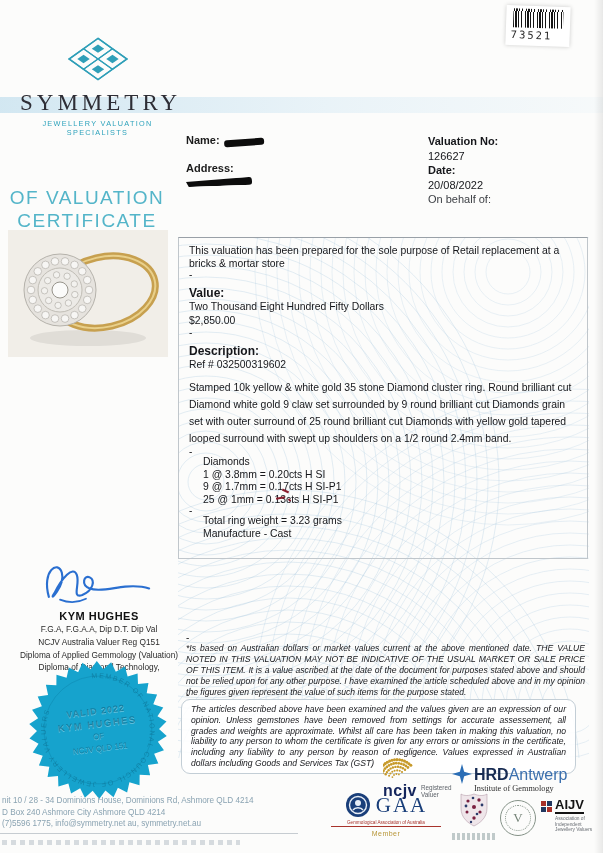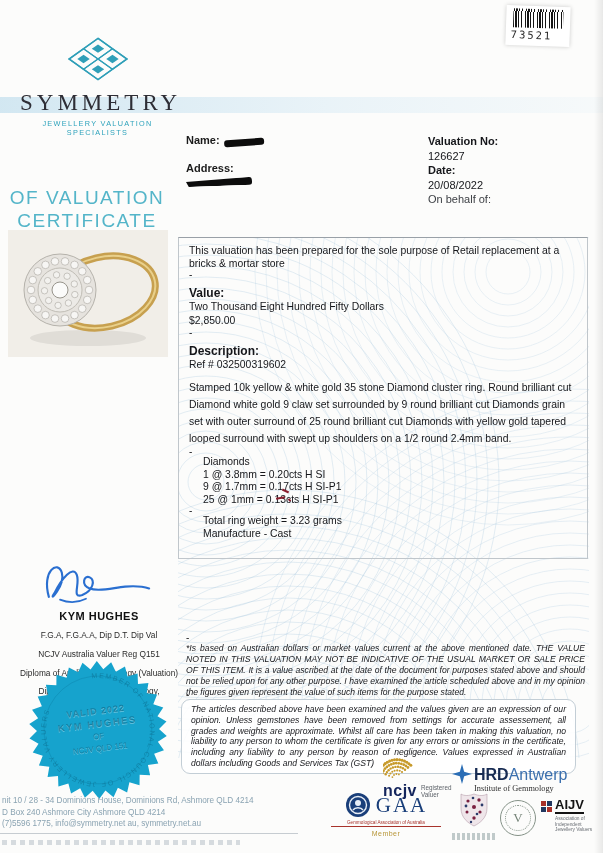--- a/index.html
+++ b/index.html
@@ -54,21 +54,21 @@
   .desc-par{margin-top:8px;line-height:17px;}
   .dline{line-height:12.5px;padding-left:14px;}
   .speck{position:absolute;background:#8a1f2f;}
   .speck1{left:282px;top:490px;width:7px;height:2px;transform:rotate(25deg);}
   .speck2{left:276px;top:497px;width:9px;height:2px;transform:rotate(-10deg);}
   .speck3{left:288px;top:499px;width:3px;height:2px;transform:rotate(50deg);}
 
   
   .sig-block{position:absolute;left:10px;top:556px;width:178px;text-align:center;}
   .sig-name{font-weight:bold;font-size:11px;letter-spacing:.5px;color:#101010;margin-top:-2px;}
-  .sig-cred{font-size:8.3px;color:#2a2a2a;line-height:10.8px;margin-top:8px;}
+  .sig-cred{font-size:8.3px;color:#2a2a2a;line-height:10.8px;margin-top:2px;}
 
   
   .seal{position:absolute;left:27px;top:660px;width:142px;height:140px;transform:rotate(-7deg);}
   .seal svg{position:absolute;inset:0;}
   .seal-lines{position:absolute;inset:0;display:flex;flex-direction:column;align-items:center;justify-content:center;
         color:rgba(8,88,118,.5);text-shadow:0 1px 0 rgba(255,255,255,.3);line-height:10.5px;}
   .sl-a{font-size:9px;font-weight:bold;letter-spacing:1px;}
   .sl-b{font-size:9.5px;font-weight:bold;letter-spacing:1.5px;margin-top:3px;}
   .sl-c{font-size:8px;margin-top:2px;}
 

